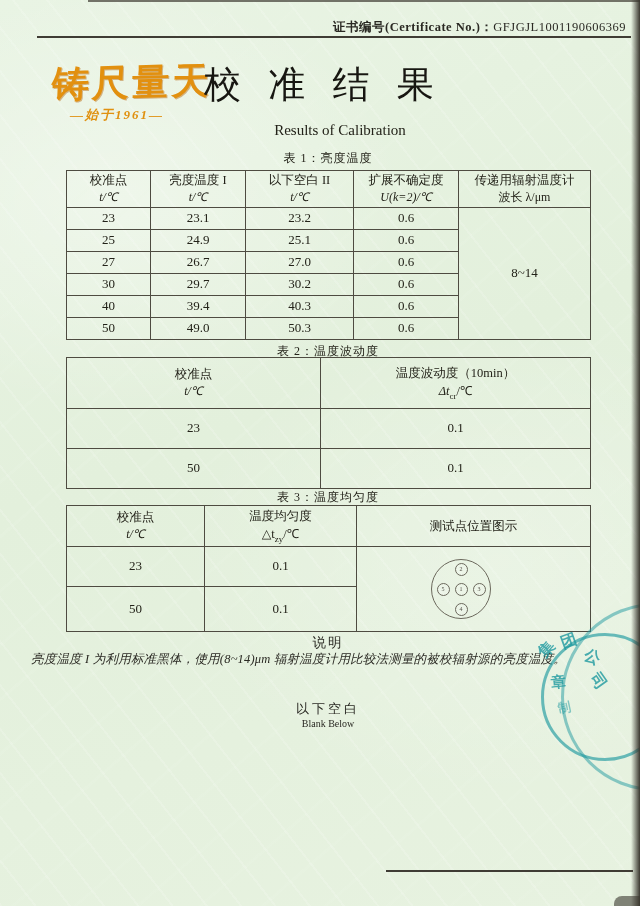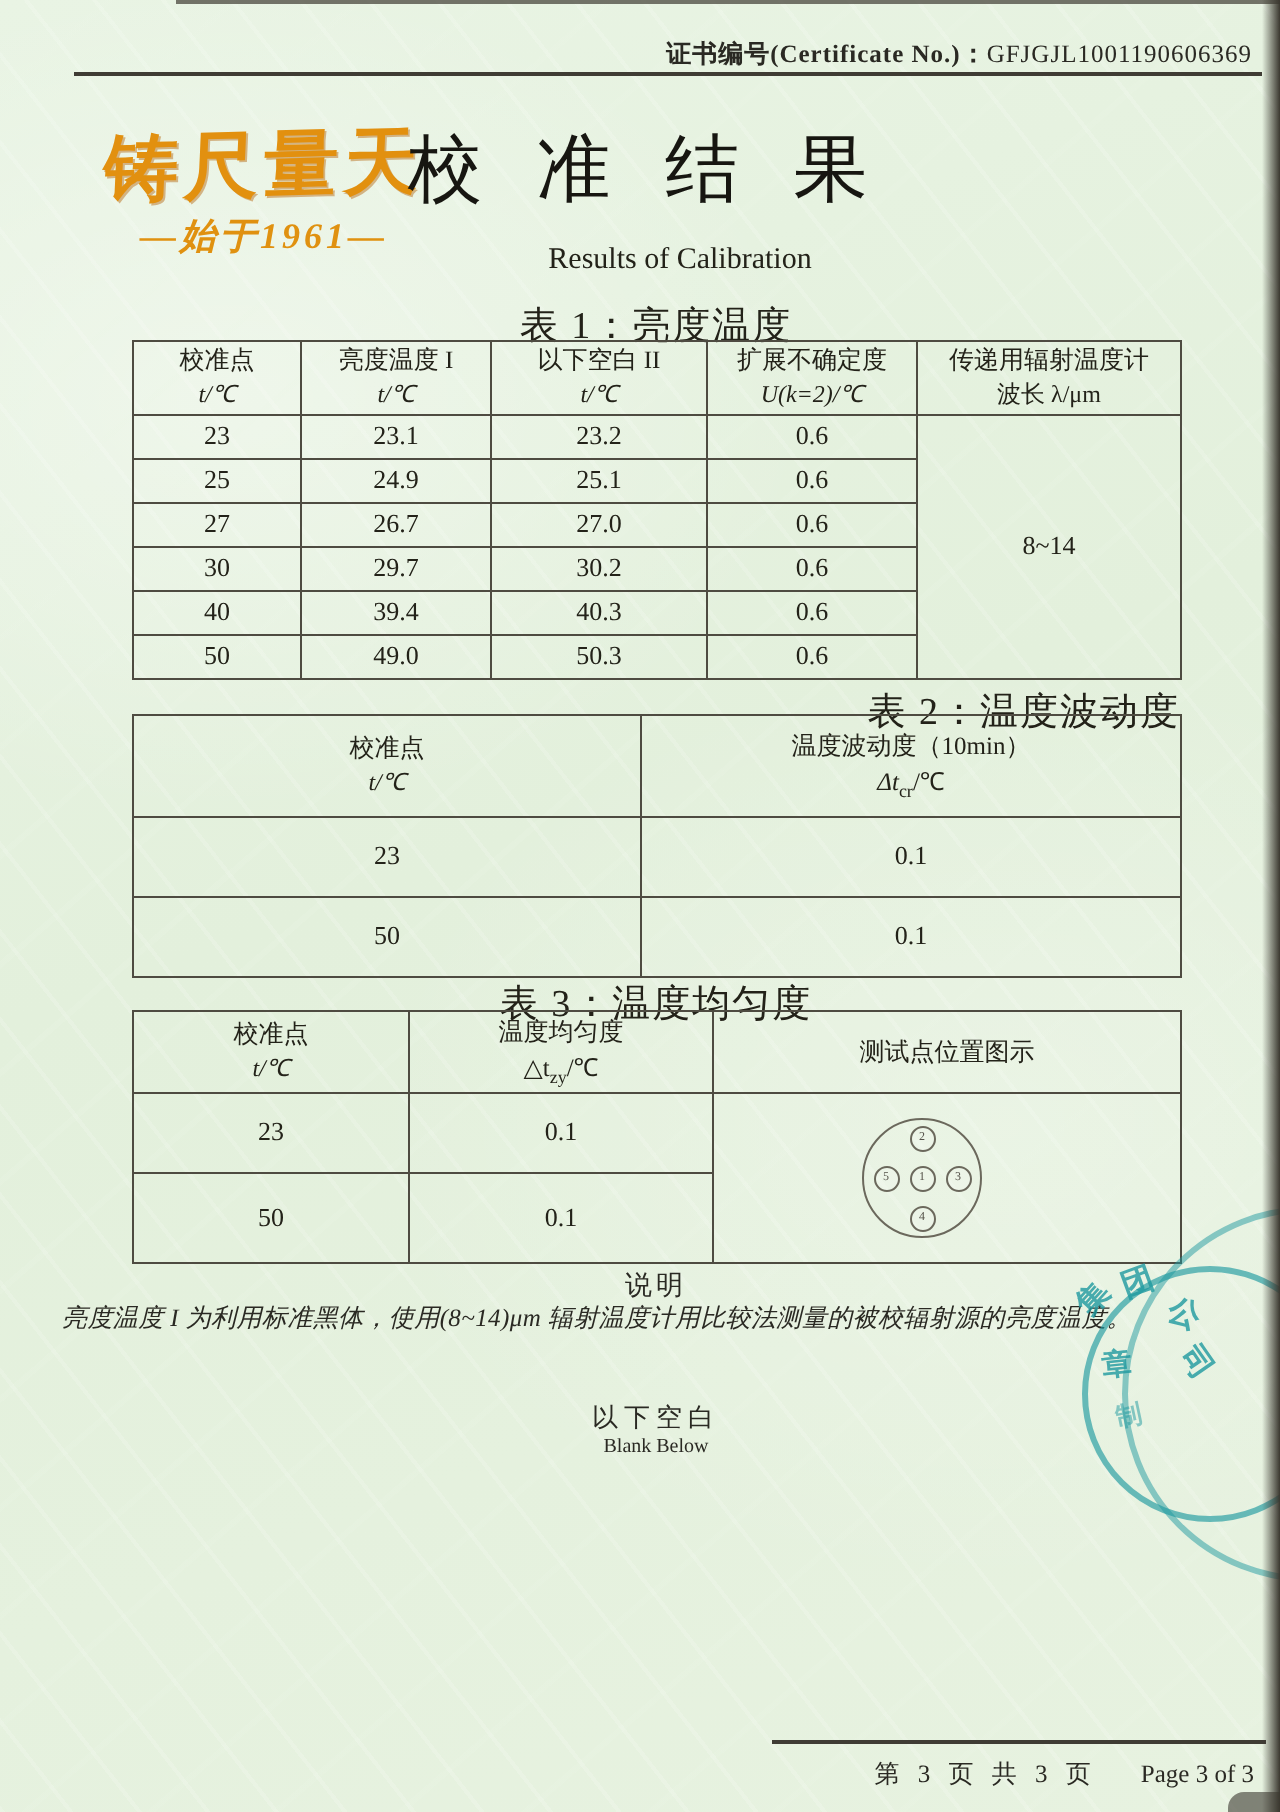--- a/index.html
+++ b/index.html
@@ -22,26 +22,26 @@
     background:linear-gradient(to right, rgba(58,55,47,0), rgba(58,55,47,.55) 55%, #3a372f);}
   .edge-br{position:absolute;right:0;bottom:0;width:26px;height:10px;background:#3a372f;opacity:.6;border-top-left-radius:8px;}
 
   .certline{position:absolute;top:19px;right:14px;font-size:12.5px;white-space:nowrap;}
   .certline .lbl{font-weight:bold;letter-spacing:.5px;}
   .certline .no{font-family:"Liberation Serif",serif;letter-spacing:.5px;}
   .hrule{position:absolute;left:37px;top:36px;width:594px;height:2px;background:#3f3c34;}
 
   .logo-main{position:absolute;left:52px;top:58px;font-size:37px;font-weight:bold;color:#e2900f;
     letter-spacing:3px;transform:rotate(-1.5deg) skewX(-4deg);text-shadow:1px 1px 0 rgba(180,100,10,.45);}
-  .logo-sub{position:absolute;left:70px;top:106px;font-size:18px;color:#e09110;font-style:italic;letter-spacing:2px;font-weight:bold;}
+  .logo-sub{position:absolute;left:70px;top:106px;font-size:13px;color:#e09110;font-style:italic;letter-spacing:2px;font-weight:bold;}
   .title{position:absolute;left:204px;top:60px;font-size:37px;font-weight:normal;letter-spacing:9px;color:#171611;}
   .subtitle{position:absolute;left:240px;top:122px;width:200px;text-align:center;font-size:15px;color:#232219;}
 
-  .caption{position:absolute;left:66px;width:524px;text-align:center;font-size:19px;color:#232219;letter-spacing:1px;}
-  .cap1{top:150px;}.cap2{top:343px;text-align:right;}.cap3{top:489px;}
+  .caption{position:absolute;left:66px;width:524px;text-align:center;font-size:12px;color:#232219;letter-spacing:1px;}
+  .cap1{top:150px;}.cap2{top:343px;}.cap3{top:489px;}
 
   table.t{position:absolute;left:66px;width:524px;border-collapse:collapse;table-layout:fixed;
     font-size:12.5px;color:#232219;}
   table.t th,table.t td{border:1px solid #4e4b41;text-align:center;vertical-align:middle;
     font-weight:normal;padding:0;line-height:1.45;overflow:hidden;}
   .unit{font-style:italic;font-size:12px;}
   .unit-up{font-style:normal;font-size:12px;}
   sub.sym{font-size:9px;}
   .sympre{font-style:italic;}
 
@@ -255,20 +255,17 @@
     <div class="ring2"></div>
     <div class="schar sc0">集</div>
     <div class="schar sc1">团</div>
     <div class="schar sc2">公</div>
     <div class="schar sc3">司</div>
     <div class="schar sc4">章</div>
     <div class="schar sc5">制</div>
   </div>
 
   <div class="footrule"></div>
-  <div class="foot">
-    <span class="cn">第 3 页 共 3 页</span><span class="en">Page 3 of 3</span>
-  </div>
 
   <div class="edge-top"></div>
   <div class="edge-right"></div>
   <div class="edge-br"></div>
 </div>
 
 </body></html>

